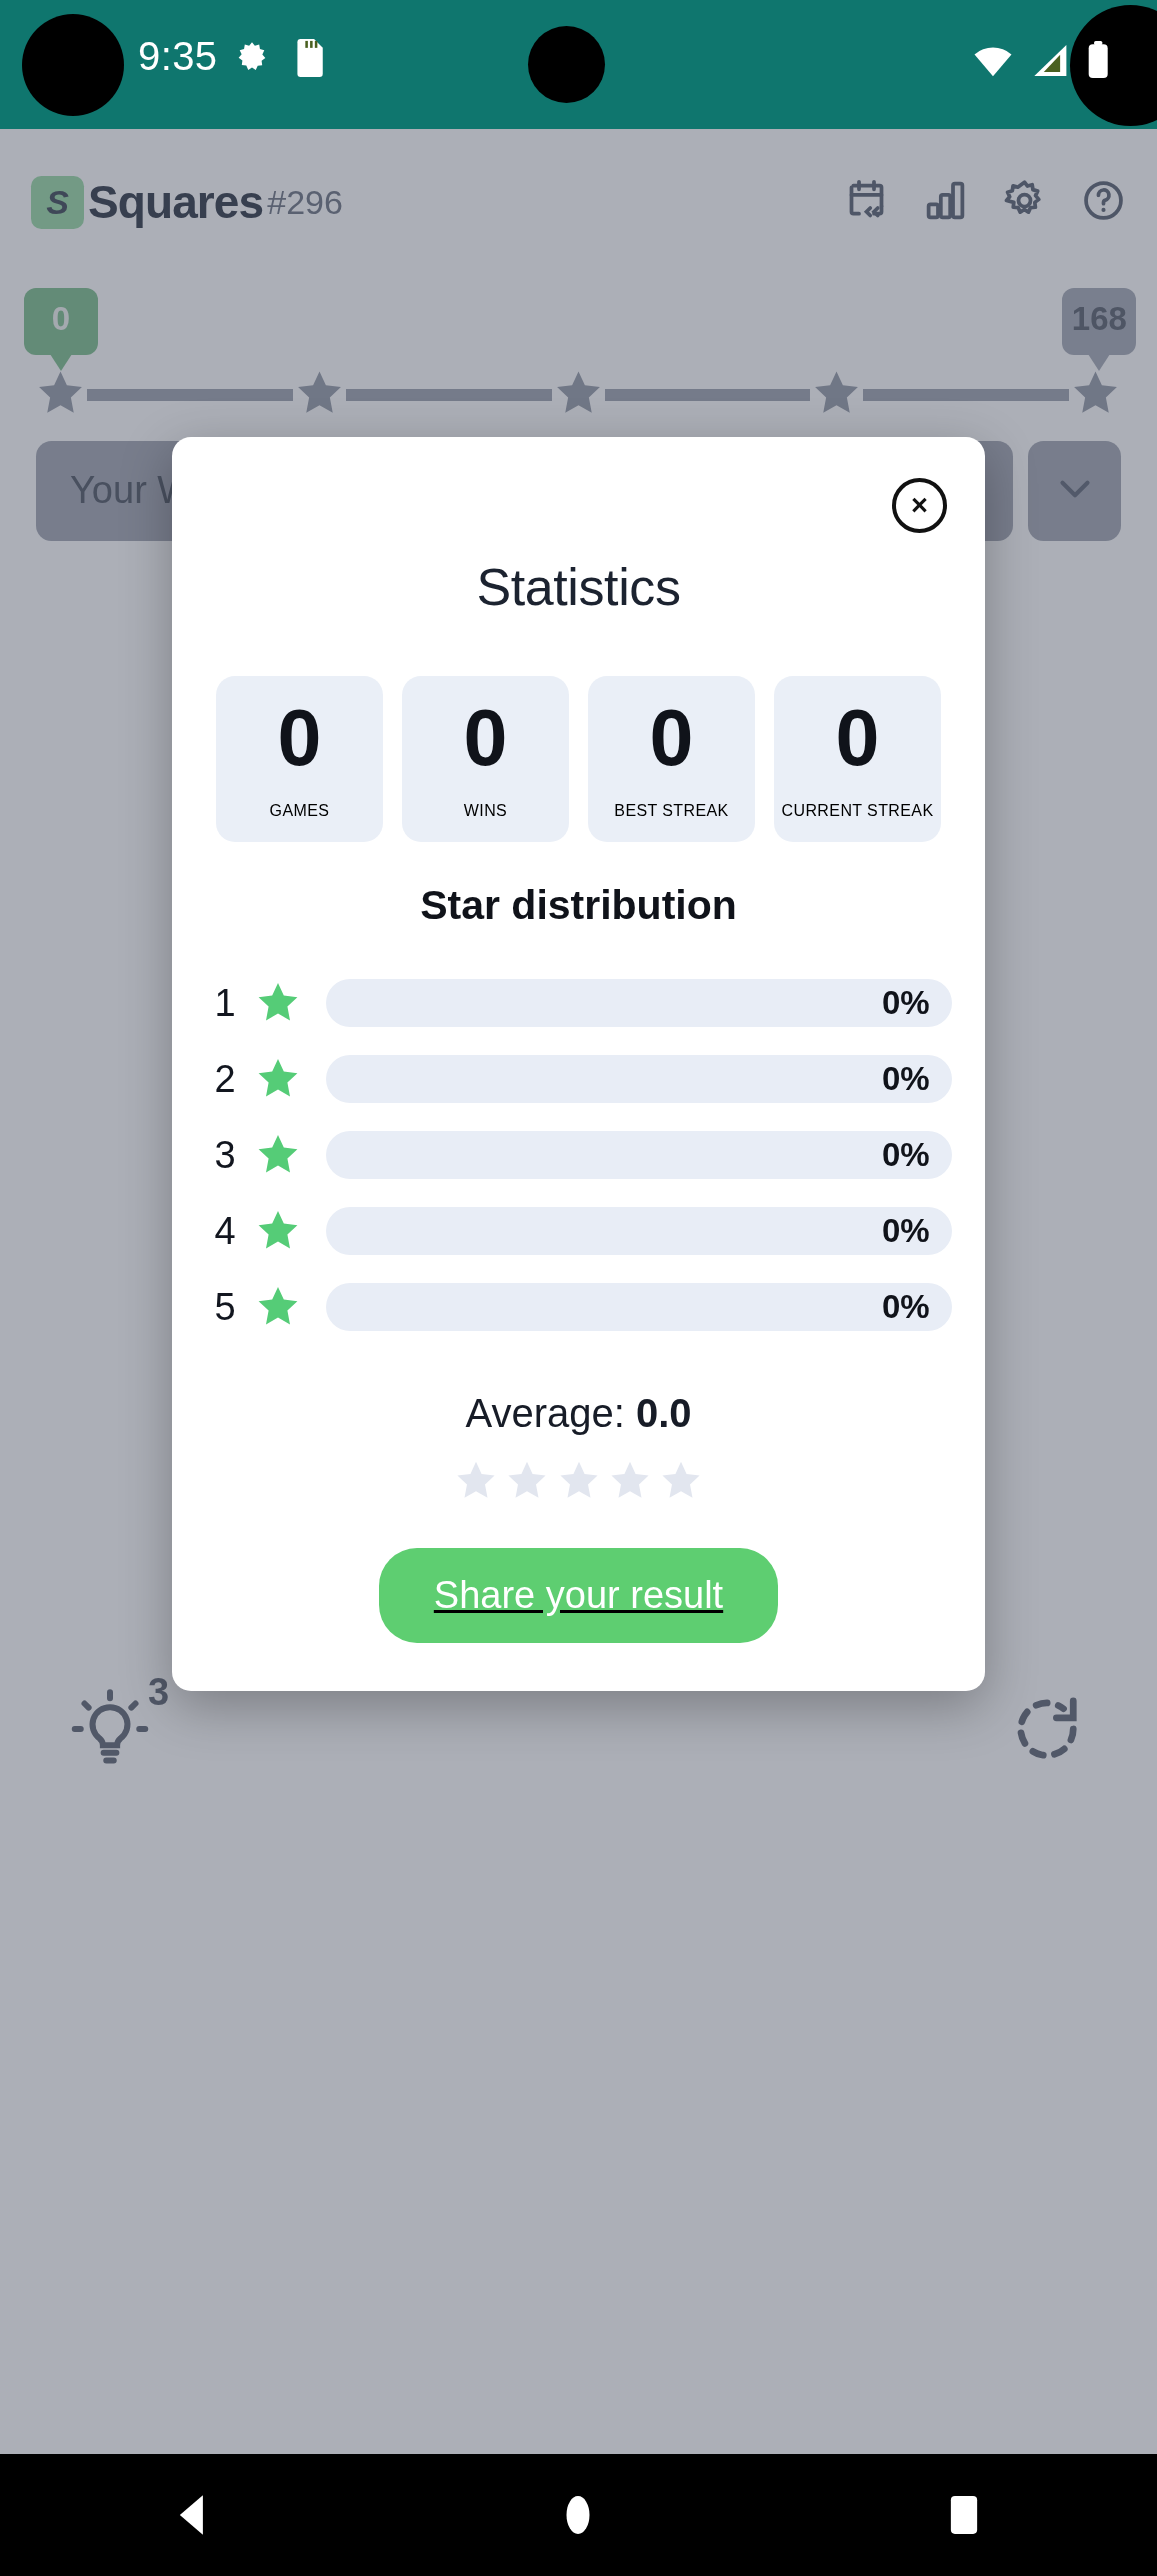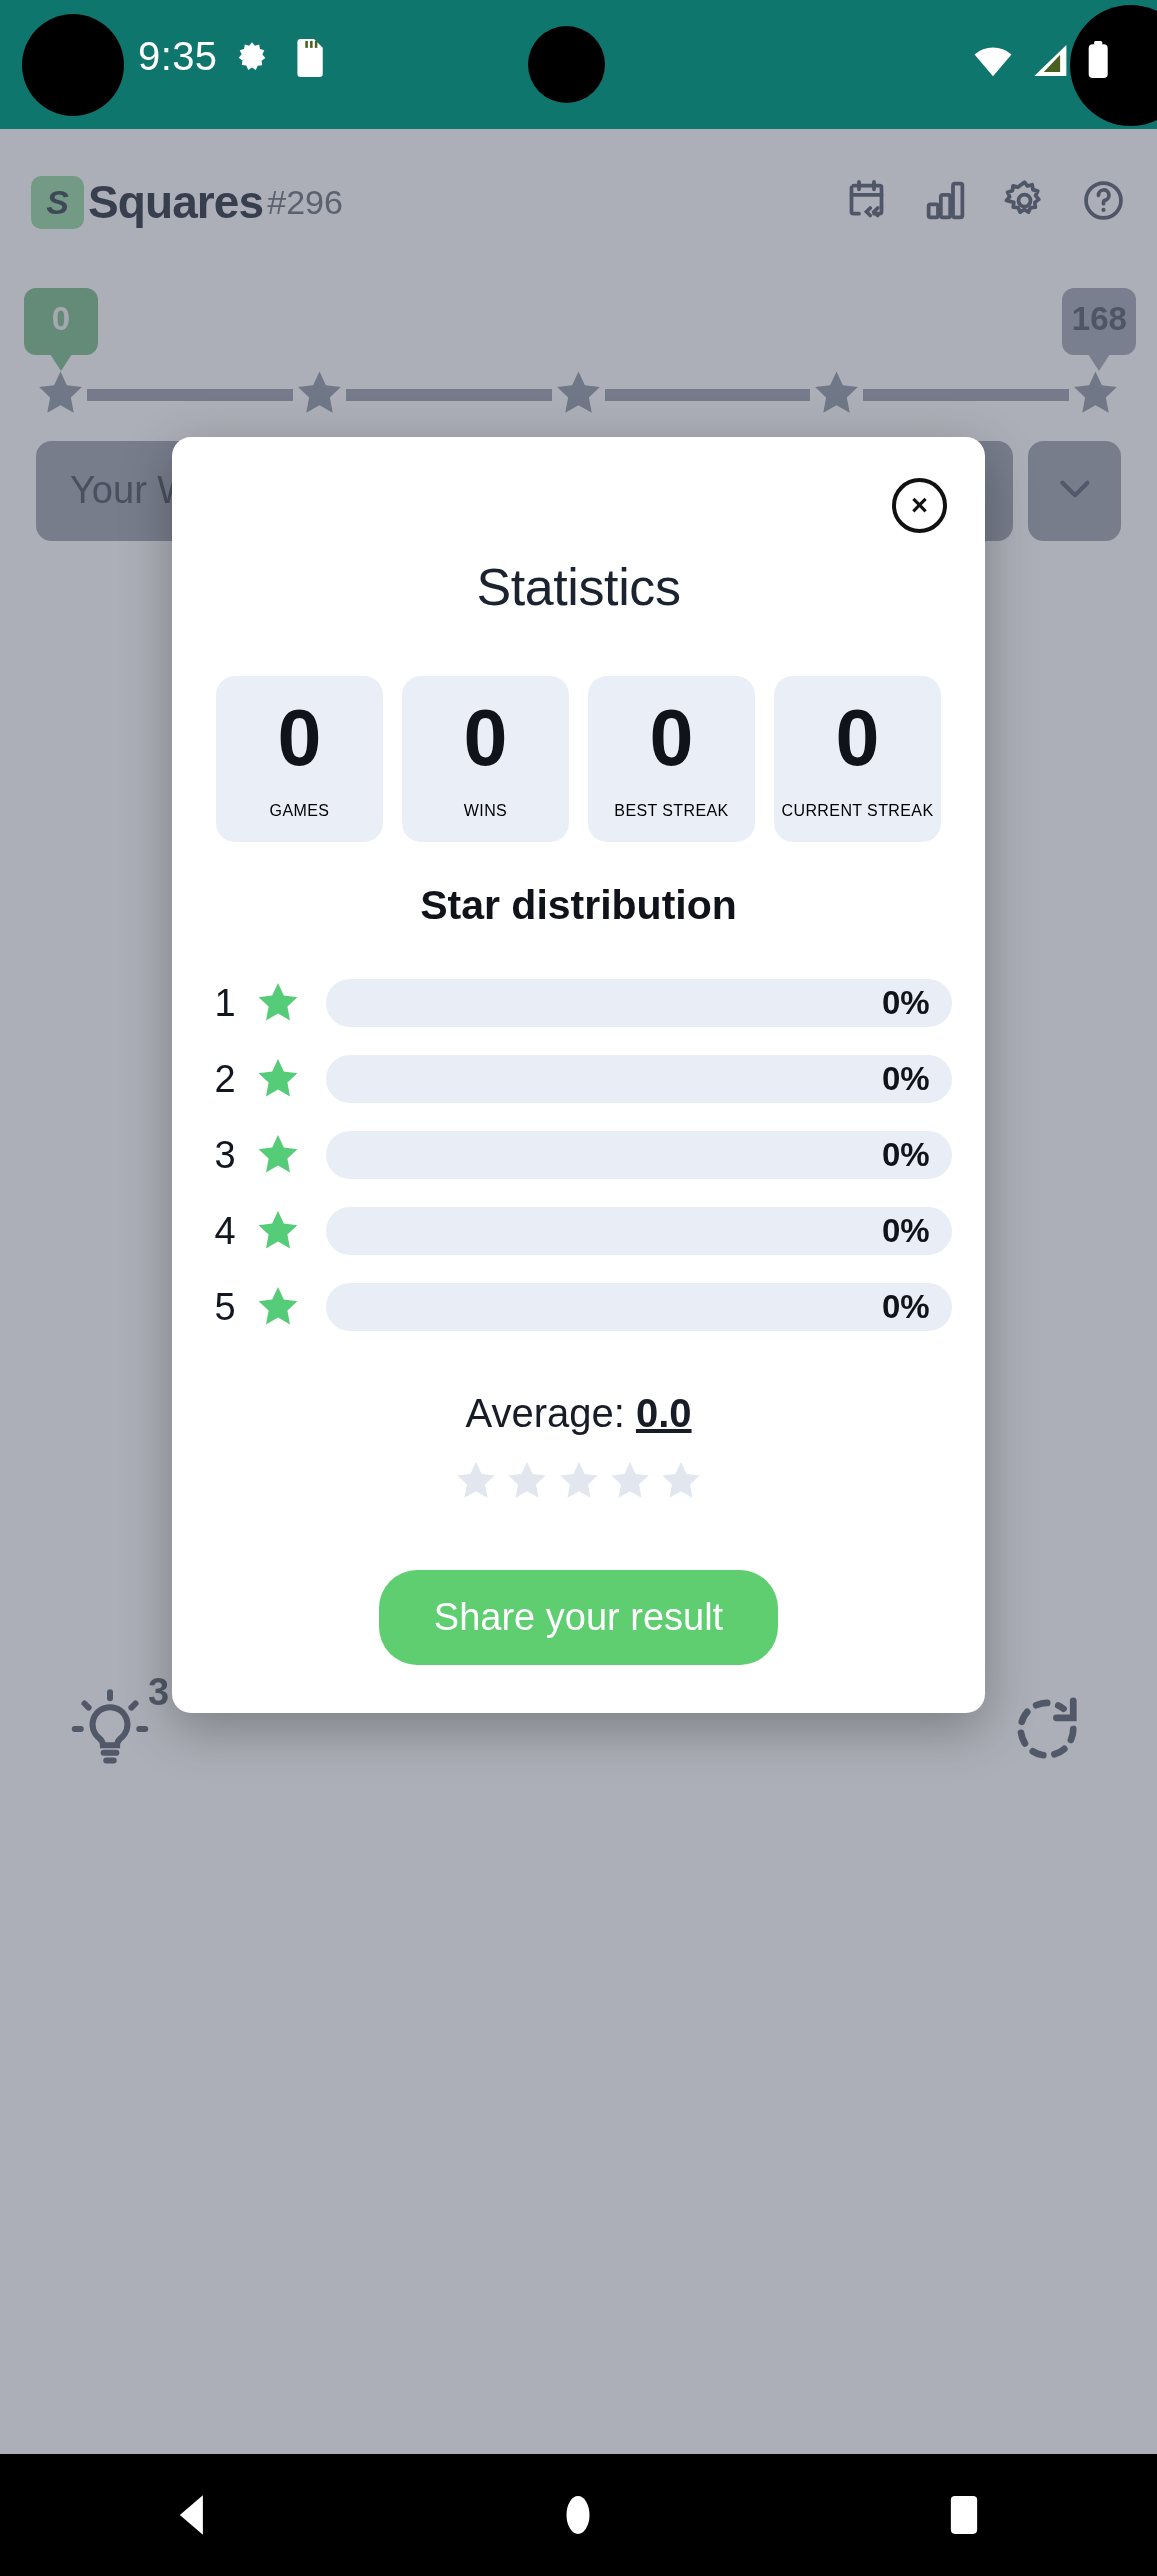--- a/index.html
+++ b/index.html
@@ -153,25 +153,25 @@
   .dist-bar{
     flex:1; height:48px; border-radius:24px; background:#e8edf6;
     display:flex; align-items:center; justify-content:flex-end;
     padding-right:22.4px; margin-left:15.5px;
   }
   .dist-pct{ font-size:33px; font-weight:700; color:#10131a; }
 
   .average{
     text-align:center; margin-top:46px; font-size:40px; color:#171c27; font-weight:400;
   }
-  .average b{ font-weight:700;text-decoration:underline; }
+  .average b{ font-weight:700; }
   .avg-stars{
     margin-top:22.4px; display:flex; justify-content:center; gap:5.2px;
   }
-  .share-wrap{ display:flex; justify-content:center; margin-top:63px; }
+  .share-wrap{ display:flex; justify-content:center; margin-top:41px;text-decoration:underline; }
   .share-btn{
     background:#5ece71; color:#fff; border:none; cursor:pointer;
     font-size:38px; border-radius:38px; padding:26px 55px;
     font-family:"Liberation Sans", sans-serif;
   }
 
   
   .navbar{
     position:absolute; bottom:0; left:0; width:1157px; height:122px;
     background:#000; display:flex; align-items:center; justify-content:space-around;

